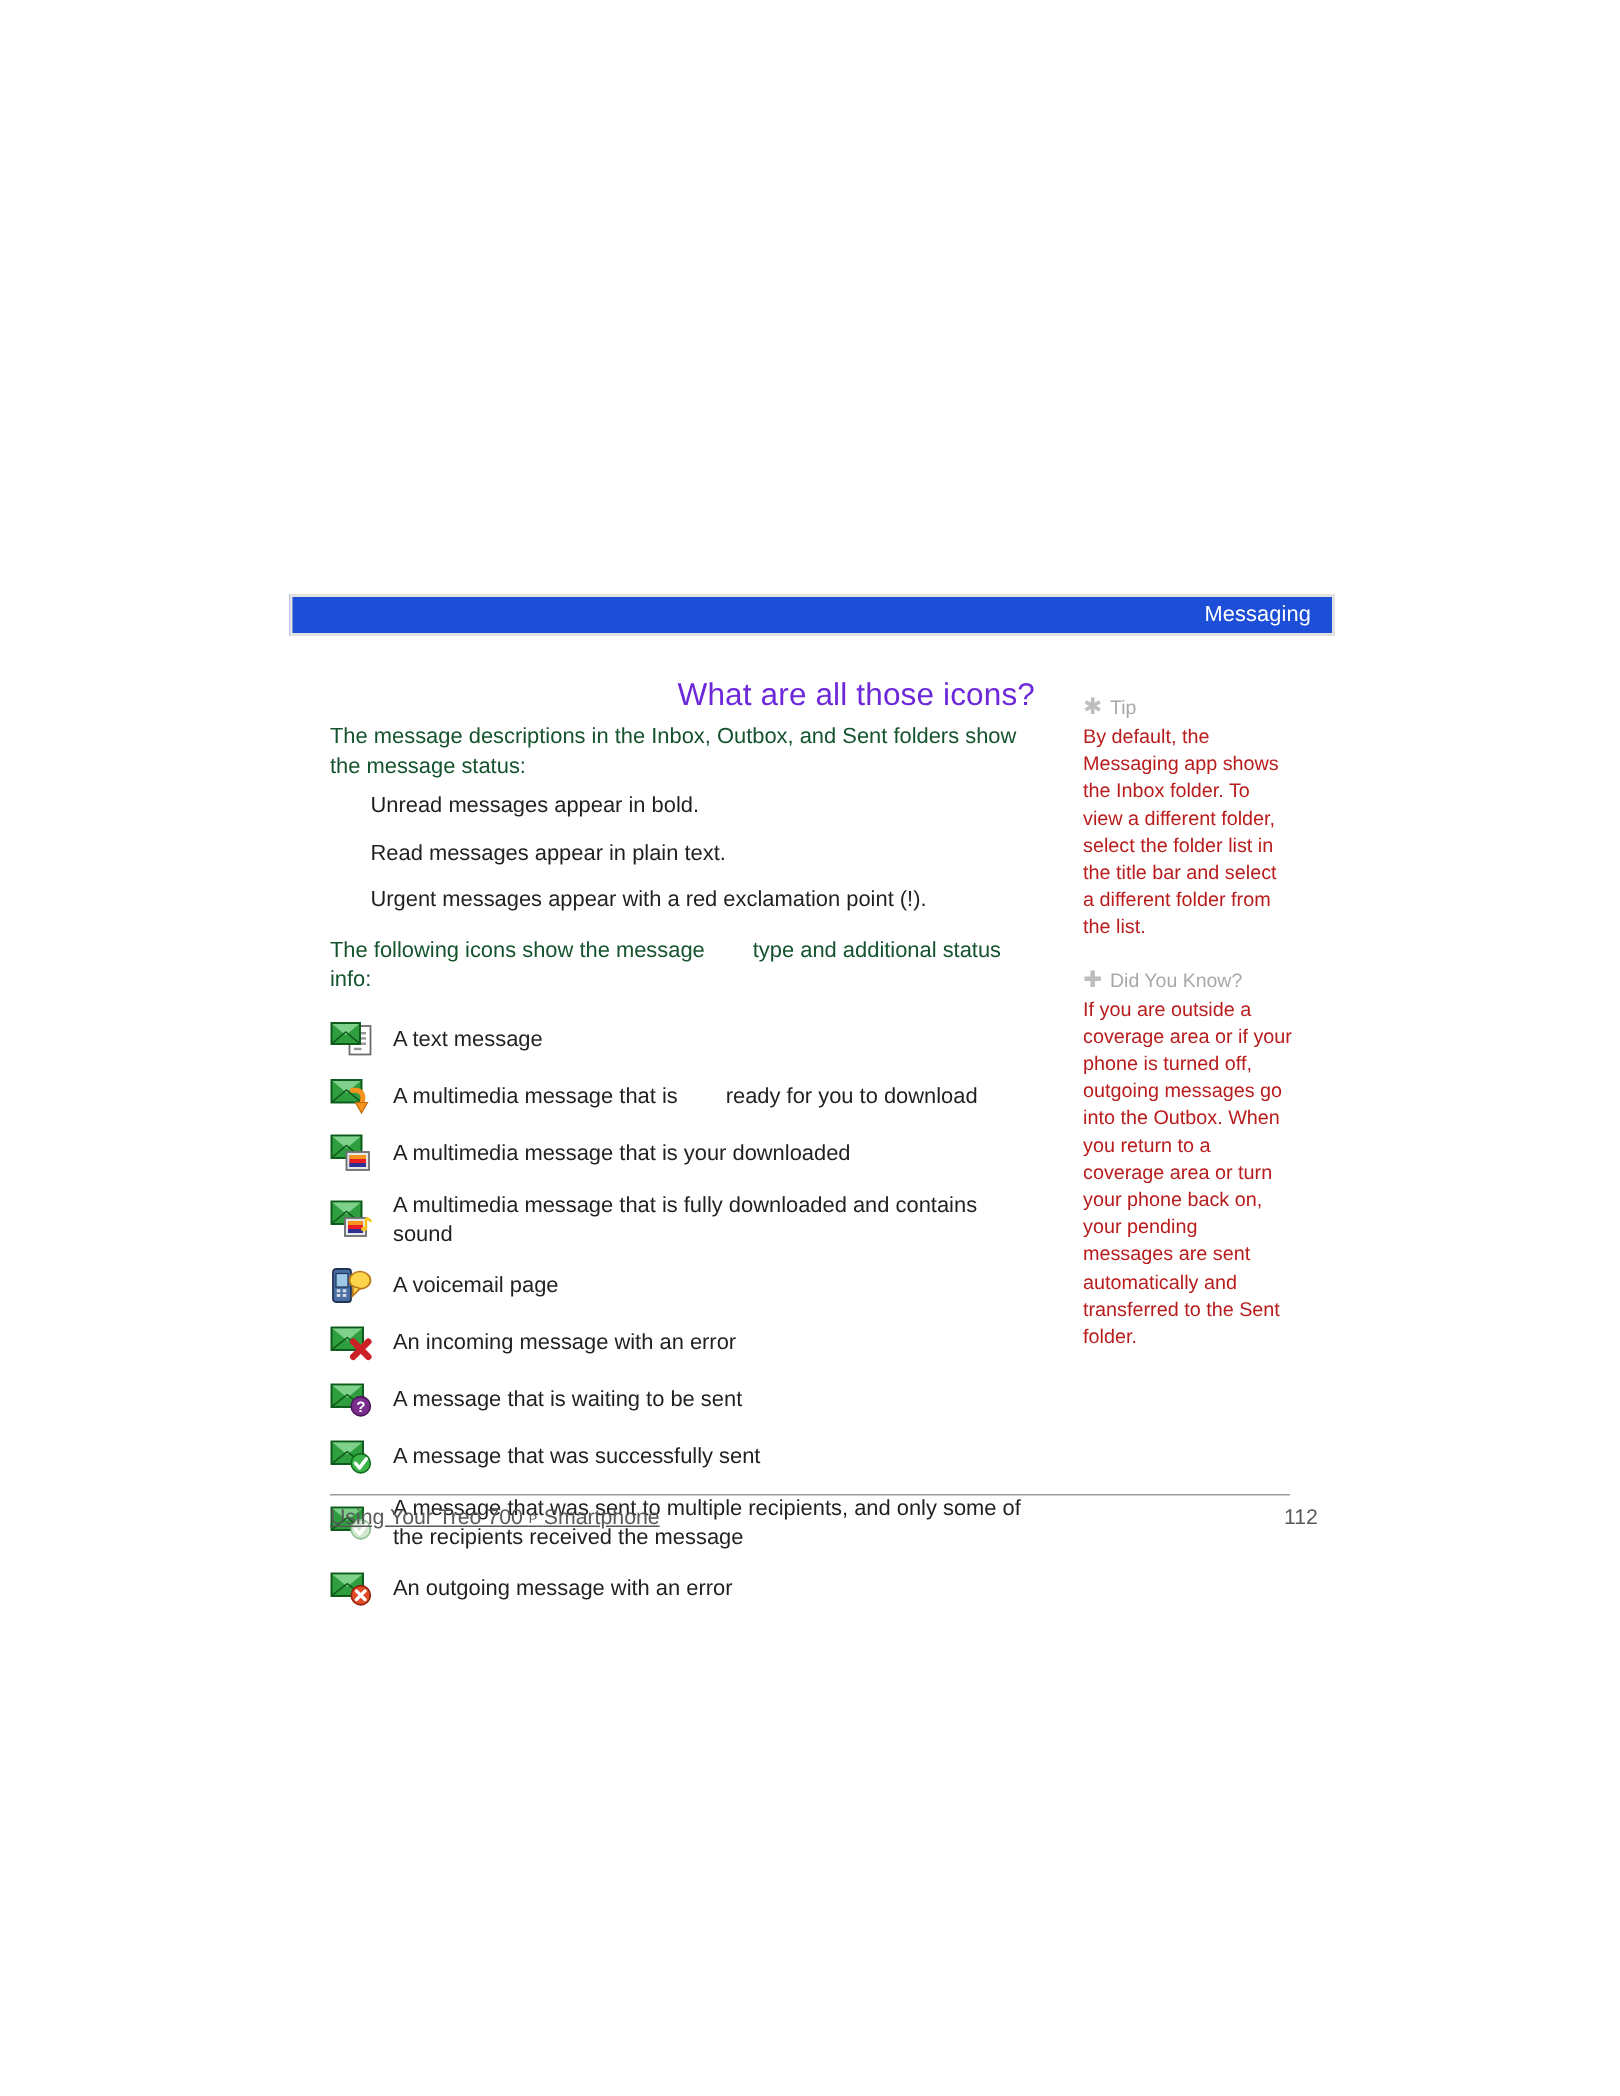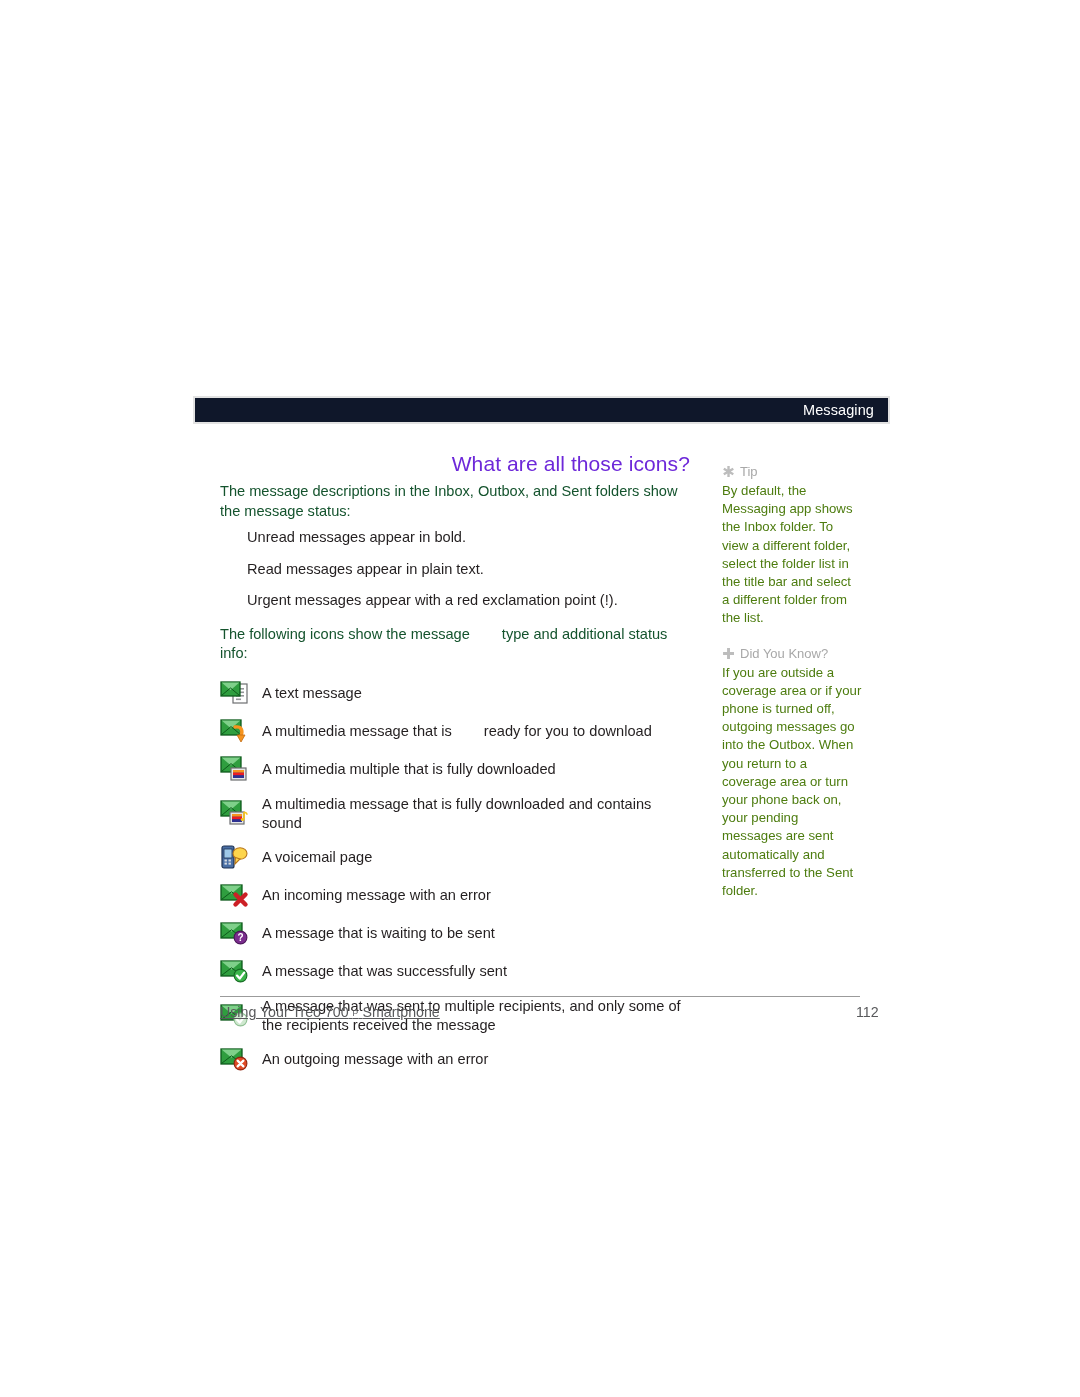--- a/index.html
+++ b/index.html
@@ -23,21 +23,21 @@
     height: 1397px;
   }
 
   
   .header-band {
     position: absolute;
     left: 193px;
     top: 396px;
     width: 697px;
     height: 28px;
-    background: #0f172a;
+    background: #1d4ed8;
     box-sizing: border-box;
     border: 2px solid #e2e2e2;
   }
   .header-title {
     position: absolute;
     right: 14px;
     top: 4px;
     font-size: 14.5px;
     color: #ffffff;
     letter-spacing: .1px;
@@ -120,21 +120,21 @@
     display: flex;
     align-items: center;
     gap: 5px;
     font-size: 13px;
     color: #a8a8a8;
     margin-bottom: 3px;
   }
   .side-body {
     font-size: 13.2px;
     line-height: 18.2px;
-    color: #4d7c0f;
+    color: #b91c1c;
     margin: 0 0 18px 0;
   }
   .side-icon {
     display: inline-block;
     width: 13px;
     height: 13px;
     line-height: 13px;
     text-align: center;
     color: #bdbdbd;
     font-size: 15px;
@@ -236,21 +236,21 @@
             <rect x="1" y="2" width="20" height="15" fill="#2f9e3f" stroke="#0d5a1b" stroke-width="1.3"></rect>
             <polygon points="1.6,2.6 11,10.6 20.4,2.6" fill="#7fd08a"></polygon>
             <polyline points="1.6,16.4 11,8.6 20.4,16.4" fill="none" stroke="#0d5a1b" stroke-width="1"></polyline>
             <rect x="11" y="13" width="15" height="12" fill="#e6e7e8" stroke="#6d6e71" stroke-width="1.2"></rect>
             <rect x="13" y="15" width="11" height="8" fill="#2e3192"></rect>
             <rect x="13" y="15" width="11" height="2.7" fill="#f7941e"></rect>
             <rect x="13" y="17.7" width="11" height="2.7" fill="#ed1c24"></rect>
             <rect x="13" y="20.4" width="11" height="2.6" fill="#2e3192"></rect>
           </svg>
         </span>
-        <span class="legend-text">A multimedia multiple that is fully downloaded</span>
+        <span class="legend-text">A multimedia message that is your downloaded</span>
       </li>
 
       <li class="legend-row">
         <span class="legend-icon">
           <svg class="ico" width="30" height="28" viewBox="0 0 30 28">
             <rect x="1" y="2" width="20" height="15" fill="#2f9e3f" stroke="#0d5a1b" stroke-width="1.3"></rect>
             <polygon points="1.6,2.6 11,10.6 20.4,2.6" fill="#7fd08a"></polygon>
             <polyline points="1.6,16.4 11,8.6 20.4,16.4" fill="none" stroke="#0d5a1b" stroke-width="1"></polyline>
             <rect x="10" y="13" width="14" height="12" fill="#e6e7e8" stroke="#6d6e71" stroke-width="1.2"></rect>
             <rect x="12" y="15" width="10" height="8" fill="#2e3192"></rect>

